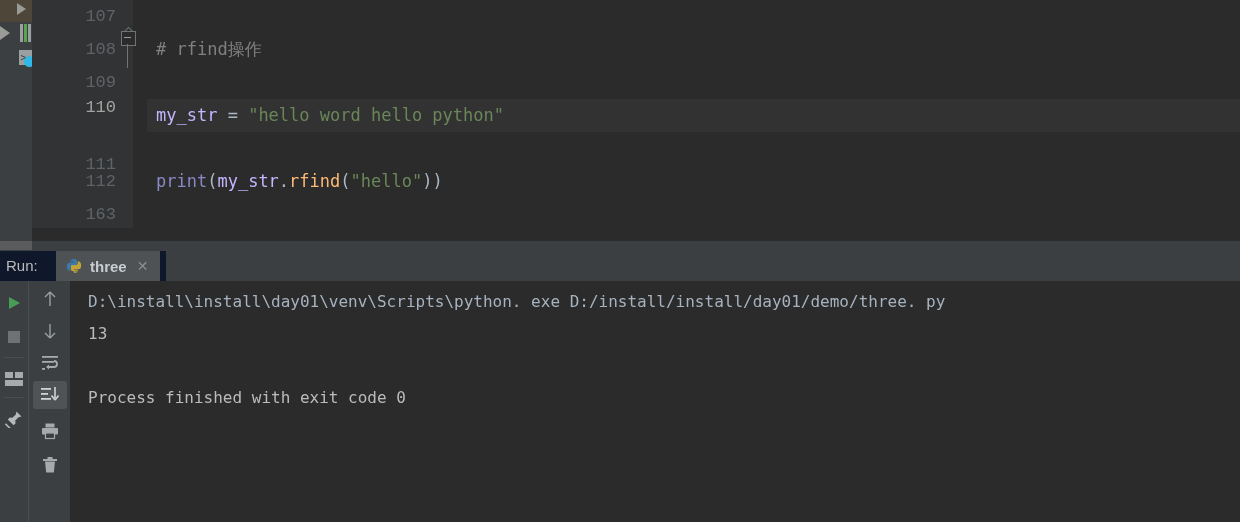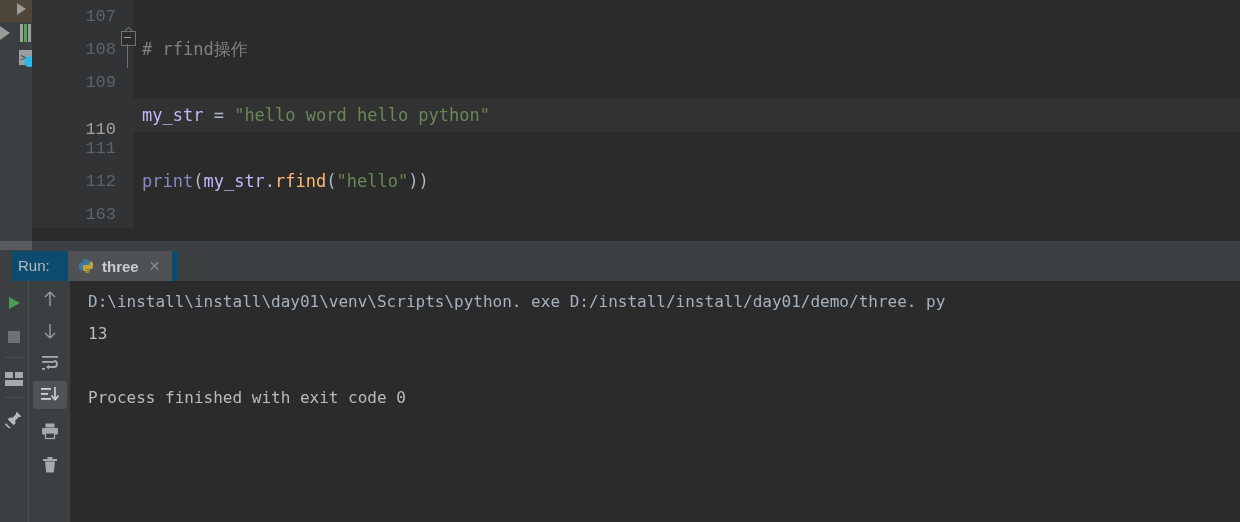--- a/index.html
+++ b/index.html
@@ -118,21 +118,21 @@
 
   
   .fold-col {
     position: absolute;
     left: 130px; top: 0;
     width: 3px; height: 228px;
     background: #313335;
   }
   .code-area {
     position: absolute;
-    left: 133px; top: 0;
+    left: 147px; top: 0;
     right: 0; height: 228px;
     background: #2b2b2b;
   }
   .line-highlight {
     position: absolute;
     left: 0; right: 0;
     height: 33px;
     background: #323232;
   }
   .code-line {
@@ -227,22 +227,21 @@
     position: absolute;
     left: 0; top: 251px;
     width: 1240px;
     height: 271px;
     background: #3c3f41;
   }
   .run-header {
     position: absolute;
     left: 0; top: 0;
     width: 1180px; height: 30px;
-    background: #0c4a6e;
-    margin-left: 12px;
+    background: #0f172a;
   }
   .run-label {
     position: absolute;
     left: 6px; top: 0;
     height: 30px; line-height: 30px;
     font-size: 15px;
     color: #bbbbbb;
     font-family: "Liberation Sans", sans-serif;
   }
   .run-tab {
@@ -348,22 +347,22 @@
           <i></i>
       </div>
       <div class="marker-console-icon">&gt;_</div>
       <div class="marker-console-dot"></div>
     </div>
 
     <div class="gutter">
       <div class="ln" style="top:0px">107</div>
       <div class="ln" style="top:33px">108</div>
       <div class="ln" style="top:66px">109</div>
-      <div class="ln current" style="top:113px">110</div>
-      <div class="ln" style="top:132px">111</div>
+      <div class="ln current" style="top:91px">110</div>
+      <div class="ln" style="top:148px">111</div>
       <div class="ln" style="top:165px">112</div>
       <div class="ln" style="top:198px">163</div>
     </div>
 
     <div class="fold-col"></div>
 
     <div class="code-area">
       <div class="line-highlight" style="top:99px"></div>
 
       <div class="code-line" style="top:33px"><span class="tok-comment"># rfind操作</span></div>

